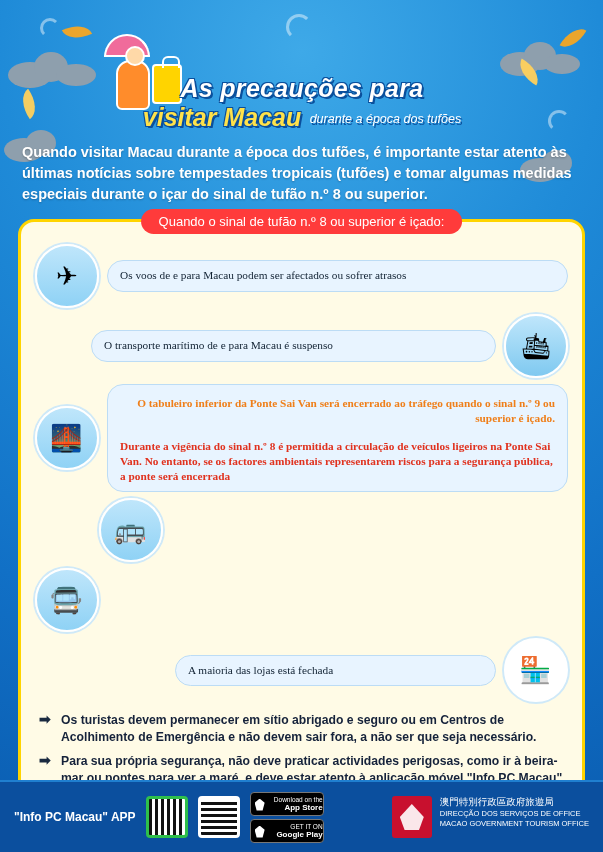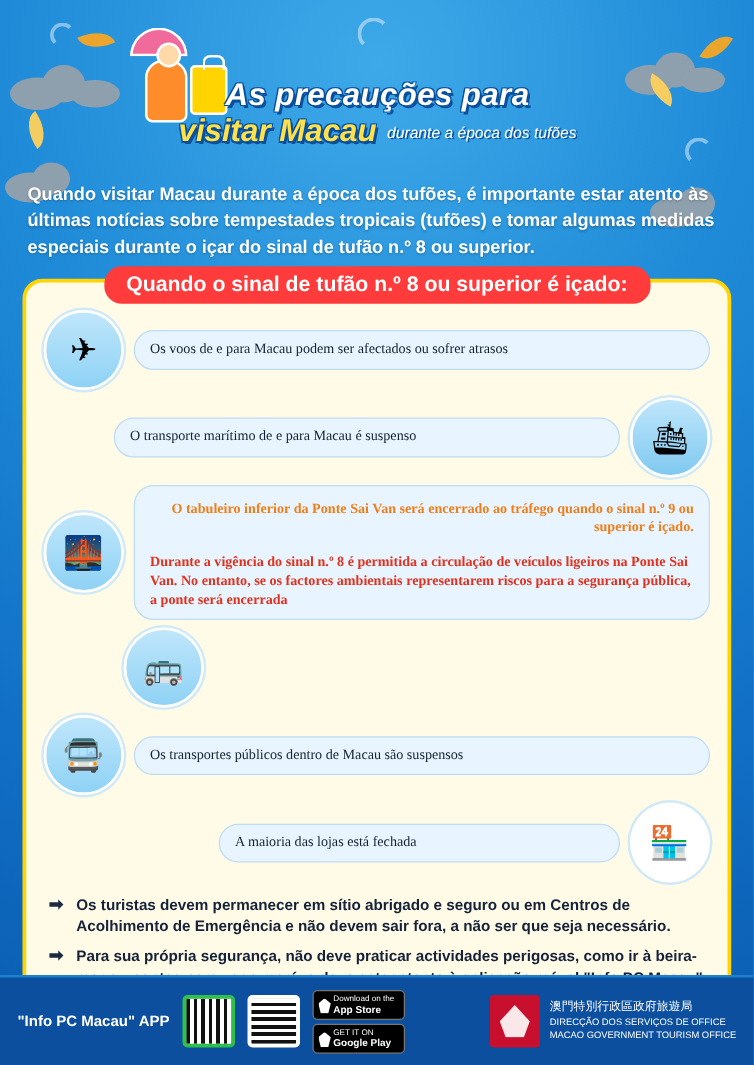--- a/index.html
+++ b/index.html
@@ -40,20 +40,21 @@
     opacity: .95;
   }
   .leaf.y2 { background: #ffd15c; }
 
   
   .header {
     position: relative;
     height: 126px;
     text-align: center;
     padding-top: 20px;
+    margin-top: 12px;
   }
   .title-badge {
     position: absolute;
     left: 96px; top: 56px;
     width: 412px;
     padding: 6px 10px 10px 10px;
     text-align: center;
   }
   .title-line1 {
     font-size: 25px; font-weight: bold; font-style: italic;
@@ -112,21 +113,21 @@
   }
   .suitcase:before {
     content: ""; position: absolute; left: 8px; top: -10px;
     width: 14px; height: 10px;
     border: 2px solid #fff; border-bottom: none; border-radius: 6px 6px 0 0;
   }
 
   
   .intro {
     position: relative;
-    margin: 20px 22px 0 22px;
+    margin: 4px 22px 0 22px;
     color: #ffffff;
     font-size: 14.5px;
     line-height: 1.45;
     text-align: left;
     font-weight: 600;
     text-shadow: 0 1px 2px rgba(0,0,0,.25);
   }
 
   
   .card {
@@ -135,21 +136,21 @@
     background: #fffbe6;
     border: 3px solid #ffd400;
     border-radius: 16px;
     padding: 22px 14px 14px 14px;
   }
   .card-header {
     position: absolute;
     left: 50%; top: -13px; transform: translateX(-50%);
     background: #ff3b3b;
     color: #fff;
-    font-size: 17px; font-weight: bold;
+    font-size: 13px; font-weight: normal;
     padding: 5px 18px;
     border-radius: 14px;
     white-space: nowrap;
   }
 
   .row {
     display: flex;
     align-items: center;
     margin-bottom: 6px;
   }
@@ -245,32 +246,33 @@
     width: 74px; height: 24px;
     background: #000;
     border: 1px solid #777;
     border-radius: 4px;
     color: #fff;
     font-size: 6.5px;
     display: flex; flex-direction: column;
     justify-content: center;
     padding-left: 16px;
     position: relative;
+    align-items: flex-end;
   }
   .store:before {
     content: "";
     position: absolute; left: 4px; top: 6px;
     width: 10px; height: 12px; background: #fff;
     clip-path: polygon(50% 0%, 100% 35%, 80% 100%, 20% 100%, 0% 35%);
   }
   .store b { font-size: 8px; }
   .stores { display: flex; flex-direction: column; gap: 3px; }
   .mgto {
     margin-left: auto;
-    display: flex; align-items: center; gap: 8px;
+    display: flex; gap: 8px;
   }
   .mgto-logo {
     width: 40px; height: 42px;
     background: #c8102e;
     border-radius: 3px;
     position: relative;
   }
   .mgto-logo:after {
     content: "";
     position: absolute; left: 8px; top: 8px;
@@ -369,21 +371,20 @@
       <div class="icon-circle lg sky">
         <span class="glyph">🚌</span>
       </div>
     </div>
 
     <div class="row">
       <div class="icon-circle lg sky">
         <span class="glyph">🚍</span>
       </div>
       <div class="sp8"></div>
-      <div class="bubble wide">Os transportes públicos dentro de Macau são suspensos</div>
     </div>
 
     <div class="row" style="padding-left:140px;">
       <div class="bubble wide">A maioria das lojas está fechada</div>
       <div class="sp8"></div>
       <div class="icon-circle lg white">
         <span class="glyph">🏪</span>
       </div>
     </div>
 

